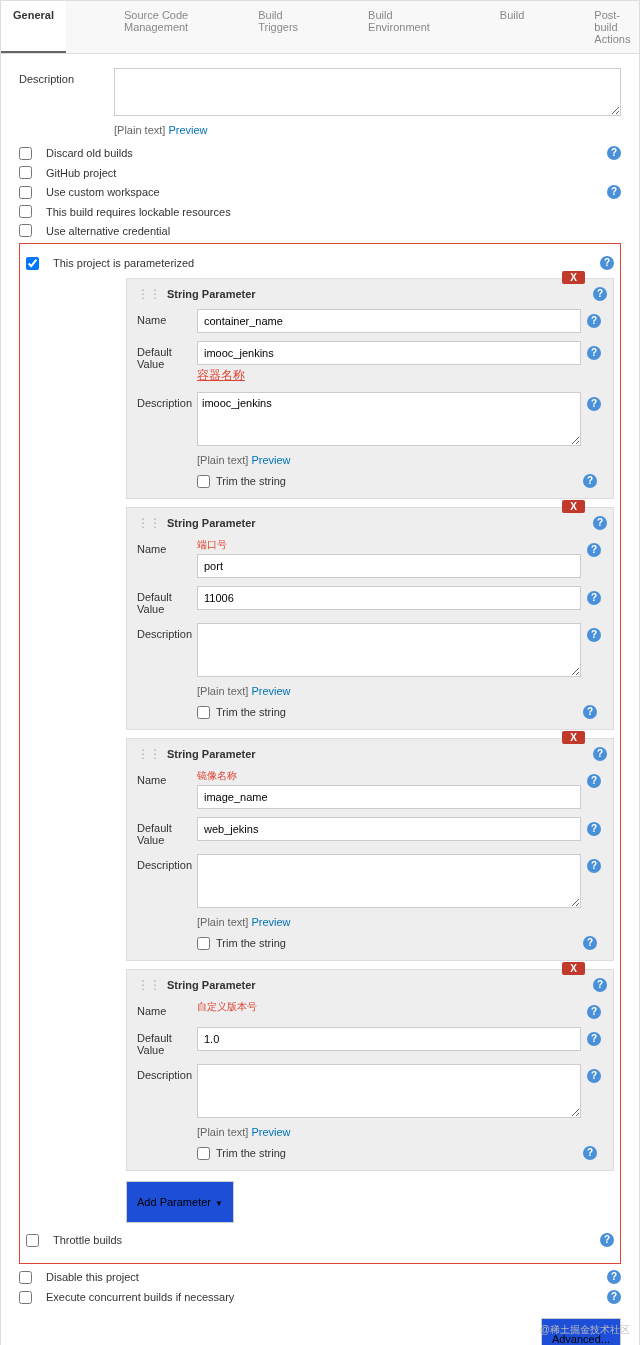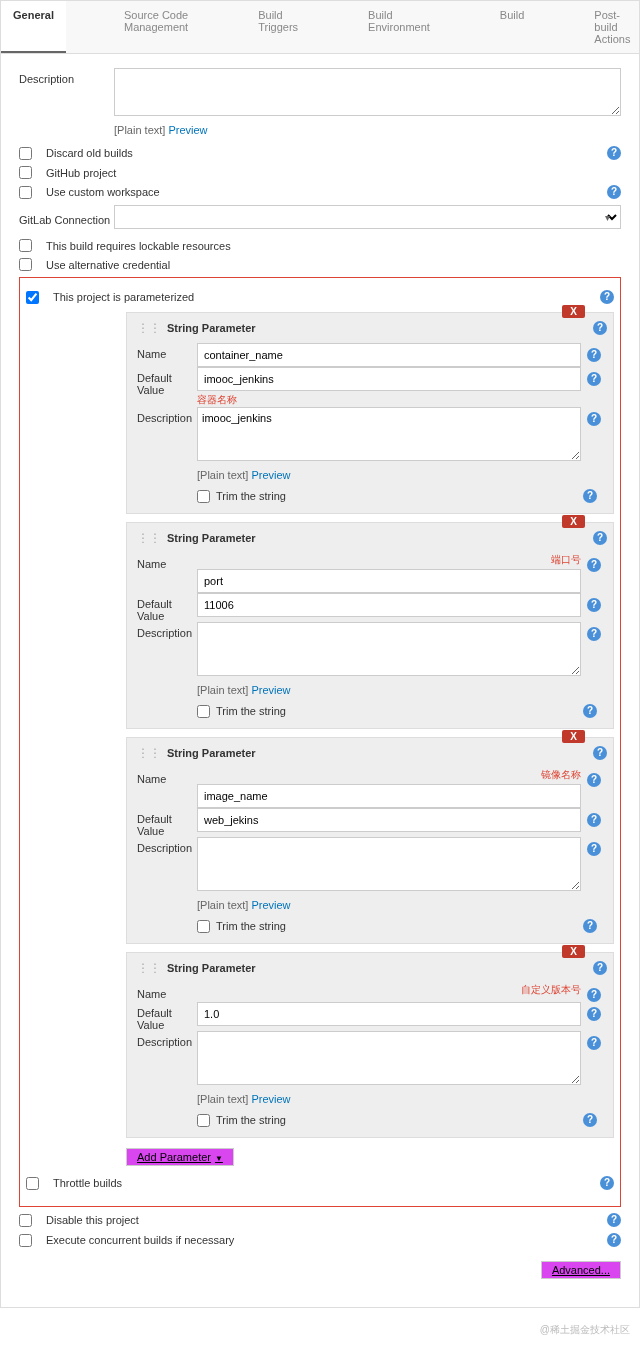--- a/index.html
+++ b/index.html
@@ -21,31 +21,31 @@
 .help-icon { display: inline-block; width: 14px; height: 14px; border-radius: 50%; background: #4a90d9; color: #fff; text-align: center; line-height: 14px; font-size: 10px; font-weight: bold; cursor: pointer; }
 .preview-line { margin-top: 6px; color: #666; }
 .preview-link { color: #0073bb; cursor: pointer; }
 .highlight { border: 1px solid #d43; padding: 6px 6px 10px 6px; margin: 6px 0; }
 .param-block { background: #eee; border: 1px solid #ddd; margin: 8px 0 0 100px; position: relative; padding: 8px 10px 10px 10px; }
 .param-header { display: flex; align-items: center; margin-bottom: 8px; }
 .drag-handle { color: #aaa; margin-right: 6px; cursor: grab; font-size: 12px; }
 .param-title { font-weight: bold; }
 .delete-btn { position: absolute; top: -8px; right: 28px; background: #c0392b; color: #fff; border: none; padding: 1px 8px; font-size: 10px; font-weight: bold; cursor: pointer; border-radius: 2px; }
 .param-help { position: absolute; right: 6px; }
-.param-row { display: flex; align-items: flex-start; margin-bottom: 0; }
+.param-row { display: flex; align-items: flex-start; margin-bottom: 8px; }
 .param-label { width: 60px; flex-shrink: 0; padding-top: 5px; color: #333; }
 .param-field { flex: 1; margin-right: 6px; }
 .param-rhelp { width: 16px; flex-shrink: 0; padding-top: 5px; }
-.annot-below { color: #d43; font-size: 10px; margin-top: 2px; }
-.annot-above { color: #d43; font-size: 10px; text-align: right; margin-bottom: 2px; }
+.annot-below { color: #d43; font-size: 12px; margin-top: 2px; text-decoration: underline; }
+.annot-above { color: #d43; font-size: 10px; text-align: left; margin-bottom: 2px; }
 .trim-row { display: flex; align-items: center; margin: 8px 0 0 60px; }
 .trim-row input { margin-right: 6px; }
 .trim-help { margin-left: auto; margin-right: 6px; }
 .add-param { margin: 10px 0 2px 100px; }
-.add-param button, .adv-btn { background: #d946ef; border: 1px solid #ccc; padding: 2px 10px; font-size: 11px; cursor: pointer; font-family: inherit; text-decoration: underline; }
+.add-param button, .adv-btn { background: #1d4ed8; border: 1px solid #ccc; padding: 14px 10px; font-size: 11px; cursor: pointer; font-family: inherit; }
 .adv-row { display: flex; justify-content: flex-end; margin: 14px 0; }
 .watermark { position: fixed; bottom: 8px; right: 10px; color: #bbb; font-size: 10px; }
 .caret { font-size: 8px; margin-left: 4px; }
 .chev { color: #666; font-size: 10px; }
 </style>
 </head>
 <body>
 
 <div class="panel" style="border:1px solid #ddd; padding:0;">
   <div class="tabs">
@@ -77,27 +77,20 @@
     <div class="chk-row">
       <input type="checkbox" style="">
       <span>GitHub project</span>
     </div>
     <div class="chk-row">
       <input type="checkbox" style="">
       <span>Use custom workspace</span>
       <span class="help"><span class="help-icon">?</span></span>
     </div>
 
-    <div class="row" style="align-items:center;">
-      <div class="label">GitLab Connection</div>
-      <div class="field" style="display:flex;align-items:center;">
-        <select><option></option></select>
-        <span class="chev" style="margin-left:-16px;pointer-events:none;">▾</span>
-      </div>
-    </div>
 
     <div class="chk-row">
       <input type="checkbox" style="">
       <span>This build requires lockable resources</span>
     </div>
     <div class="chk-row">
       <input type="checkbox" style="">
       <span>Use alternative credential</span>
     </div>
 

